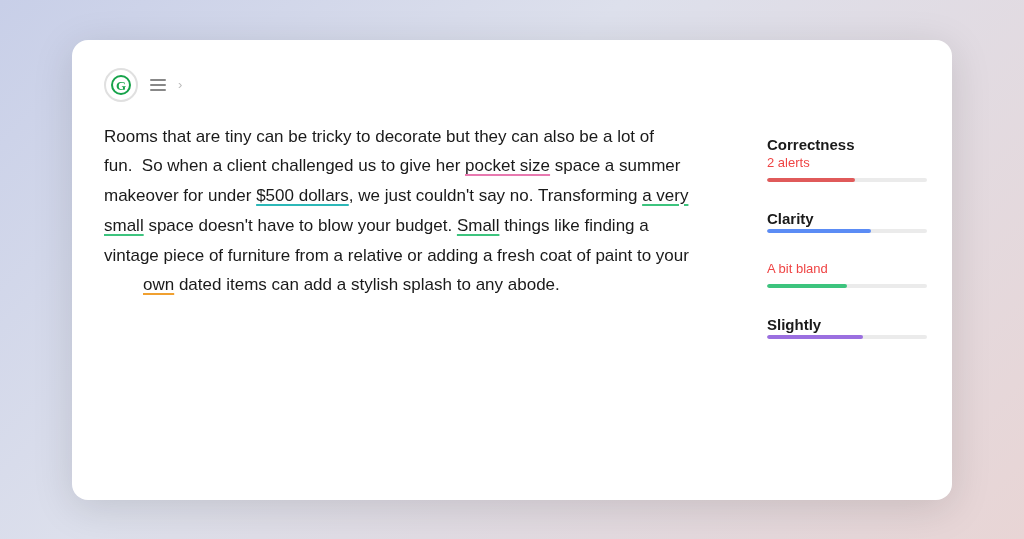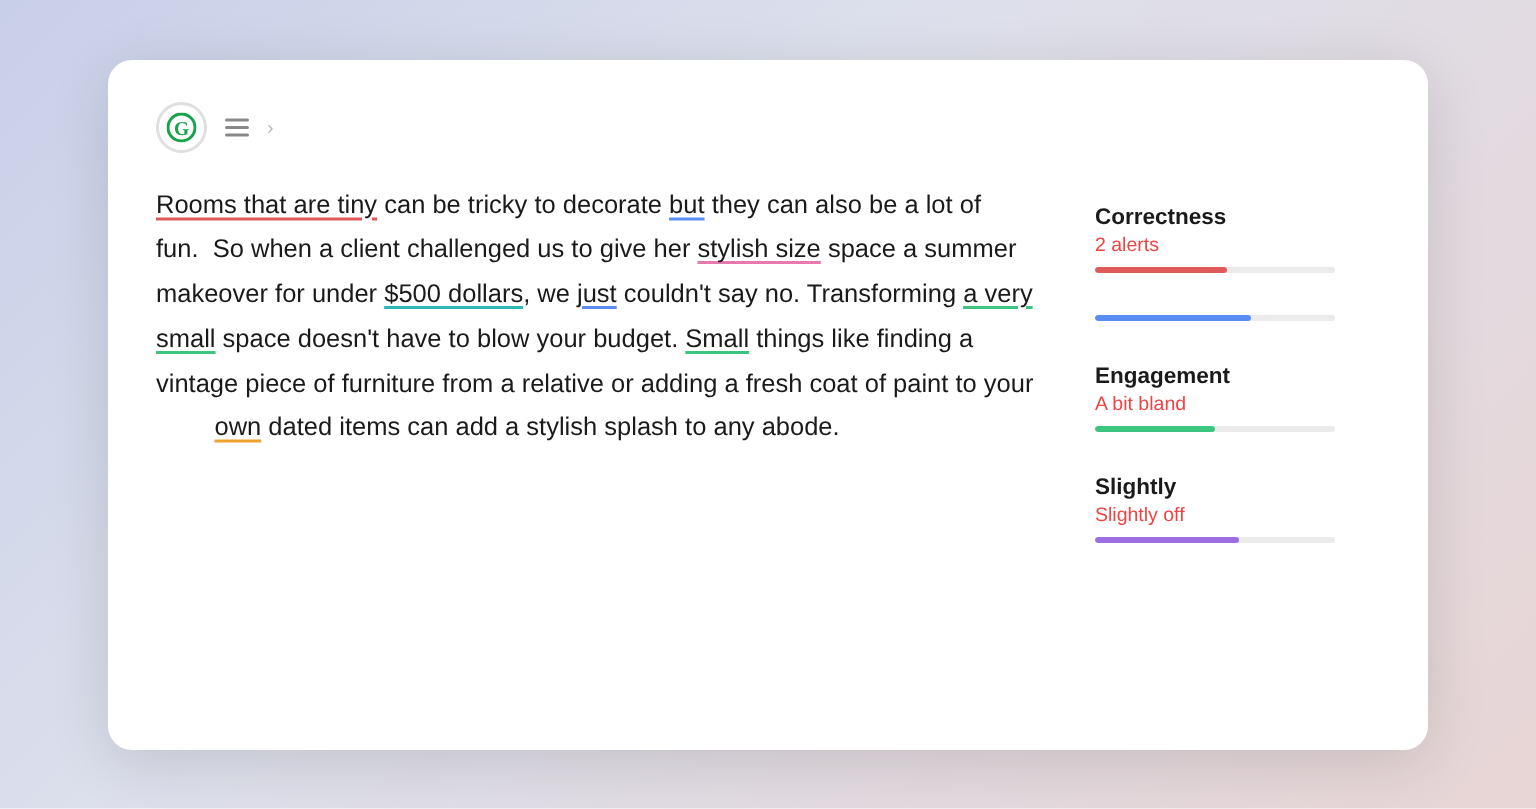--- a/index.html
+++ b/index.html
@@ -81,28 +81,26 @@
       line-height: 1.75;
       color: #1a1a1a;
     }
 
     .text-area p {
       margin: 0;
     }
 
     
     .underline-red {
-      text-decoration: underline;
       text-decoration-color: #e05a5a;
       text-decoration-thickness: 2px;
       text-underline-offset: 3px;
     }
 
     .underline-blue {
-      text-decoration: underline;
       text-decoration-color: #5b8cf5;
       text-decoration-thickness: 2px;
       text-underline-offset: 3px;
     }
 
     .underline-pink {
       text-decoration: underline;
       text-decoration-color: #e879b0;
       text-decoration-thickness: 2px;
       text-underline-offset: 3px;
@@ -134,20 +132,21 @@
       width: 190px;
       display: flex;
       flex-direction: column;
       gap: 0;
       padding-top: 0;
     }
 
     .metric-item {
       padding: 14px 0 14px 0;
       border-bottom: none;
+      margin-left: 37px;
     }
 
     .metric-label {
       font-size: 15px;
       font-weight: 600;
       color: #1a1a1a;
       margin-bottom: 2px;
     }
 
     .metric-sub {
@@ -191,54 +190,53 @@
       <span></span>
     </div>
     <span class="arrow-icon">›</span>
   </div>
 
   <div class="main-content">
     <div class="text-area">
       <p>
         <span class="underline-red">Rooms that are tiny</span> can be tricky to decorate <span class="underline-blue">but</span> they can
         also be a lot of fun.&nbsp; So when a client challenged us to give her
-        <span class="underline-pink">stylish size</span> space a summer makeover for under <span class="underline-teal">$500 dollars</span>,
+        <span class="underline-pink">pocket size</span> space a summer makeover for under <span class="underline-teal">$500 dollars</span>,
         we <span class="underline-blue">just</span> couldn't say no. Transforming <span class="underline-green">a very small</span> space
         doesn't have to blow your budget. <span class="underline-green">Small</span> things like finding a
         vintage piece of furniture from a relative or adding a fresh
         coat of paint to your <span class="underline-orange">own</span> dated items can add a stylish splash
         to any abode.
       </p>
     </div>
 
     <div class="sidebar">
       <div class="metric-item">
         <div class="metric-label">Correctness</div>
         <div class="metric-sub">2 alerts</div>
         <div class="metric-bar-track">
           <div class="metric-bar-fill bar-red"></div>
         </div>
       </div>
 
       <div class="metric-item">
+        <div class="metric-label">Clarity</div>
         <div class="metric-bar-track">
           <div class="metric-bar-fill bar-blue"></div>
         </div>
       </div>
 
       <div class="metric-item">
-        <div class="metric-label">Engagement</div>
         <div class="metric-sub">A bit bland</div>
         <div class="metric-bar-track">
           <div class="metric-bar-fill bar-green"></div>
         </div>
       </div>
 
       <div class="metric-item">
         <div class="metric-label">Slightly</div>
-        <div class="metric-sub">Slightly off</div>
         <div class="metric-bar-track">
           <div class="metric-bar-fill bar-purple"></div>
         </div>
       </div>
     </div>
   </div>
 </div>
 
 </body></html>

